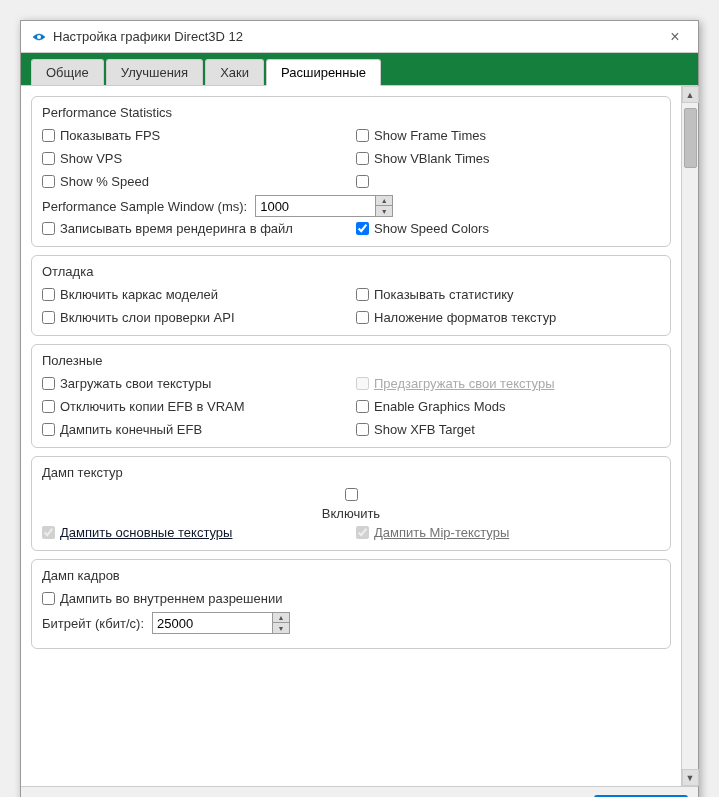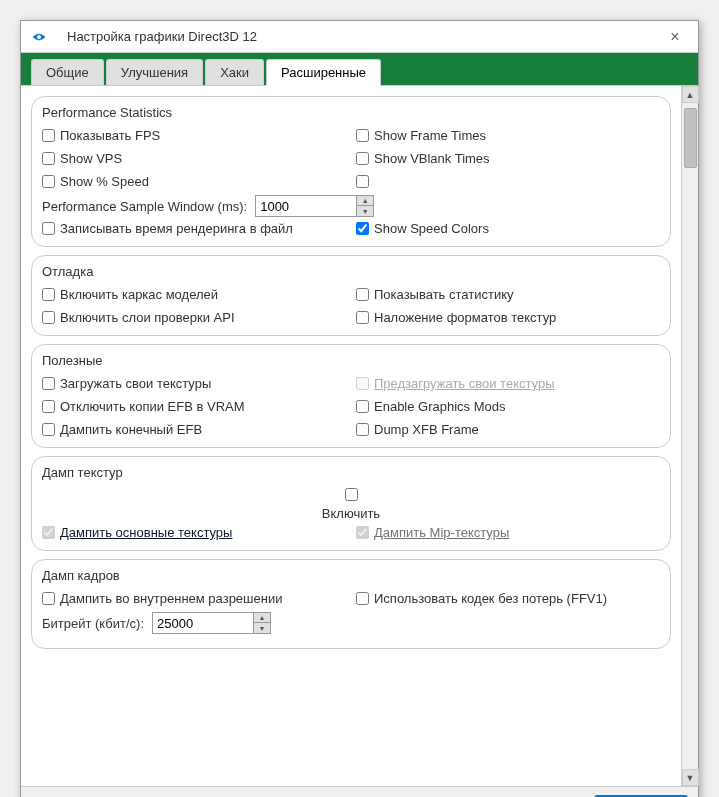--- a/index.html
+++ b/index.html
@@ -23,21 +23,21 @@
       border-bottom: 1px solid #ccc;
       padding: 8px 10px;
       display: flex;
       align-items: center;
       justify-content: space-between;
       height: 32px;
     }
     .title-bar-left {
       display: flex;
       align-items: center;
-      gap: 20px;
+      gap: 6px;
     }
     .title-icon {
       width: 16px;
       height: 16px;
       color: #0078d7;
     }
     .title-text {
       font-size: 13px;
       color: #333;
     }
@@ -124,21 +124,21 @@
       background: #c0c0c0;
       border: 1px solid #aaa;
       position: absolute;
       top: 5px;
       left: 2px;
       border-radius: 2px;
     }
 
     .section {
       border: 1px solid #ccc;
-      border-radius: 14px;
+      border-radius: 6px;
       margin-bottom: 8px;
       padding: 8px 10px 10px 10px;
       position: relative;
     }
     .section-title {
       font-size: 13px;
       font-weight: normal;
       color: #333;
       margin-bottom: 8px;
     }
@@ -191,21 +191,21 @@
       font-size: 13px;
       color: #333;
       white-space: nowrap;
     }
     .spinbox {
       display: flex;
       align-items: stretch;
       height: 22px;
     }
     .spinbox input {
-      width: 101px;
+      width: 120px;
       border: 1px solid #999;
       border-right: none;
       padding: 0 4px;
       font-size: 13px;
       outline: none;
     }
     .spinbox-btns {
       display: flex;
       flex-direction: column;
       border: 1px solid #999;
@@ -358,21 +358,21 @@
           <div class="col-item">
             <input type="checkbox" id="enable_gfx_mods" style="">
             <label for="enable_gfx_mods">Enable Graphics Mods</label>
           </div>
           <div class="col-item">
             <input type="checkbox" id="dump_efb" style="">
             <label for="dump_efb">Дампить конечный EFB</label>
           </div>
           <div class="col-item">
             <input type="checkbox" id="dump_xfb" style="">
-            <label for="dump_xfb">Dump XFB Frame</label>
+            <label for="dump_xfb">Show XFB Target</label>
           </div>
         </div>
       </div>
 
       <div class="section">
         <div class="section-title">Дамп текстур</div>
         <div class="checkbox-row">
           <input type="checkbox" id="tex_enable" style="">
           <label for="tex_enable">Включить</label>
         </div>
@@ -387,24 +387,20 @@
           </div>
         </div>
       </div>
 
       <div class="section">
         <div class="section-title">Дамп кадров</div>
         <div class="two-col">
           <div class="col-item">
             <input type="checkbox" id="dump_int_res" style="">
             <label for="dump_int_res">Дампить во внутреннем разрешении</label>
-          </div>
-          <div class="col-item">
-            <input type="checkbox" id="use_lossless" style="">
-            <label for="use_lossless">Использовать кодек без потерь (FFV1)</label>
           </div>
         </div>
         <div class="inline-row" style="margin-top:6px;">
           <label>Битрейт (кбит/с):</label>
           <div class="spinbox">
             <input type="text" value="25000" style="">
             <div class="spinbox-btns">
               <button class="spinbox-btn">▲</button>
               <button class="spinbox-btn">▼</button>
             </div>

